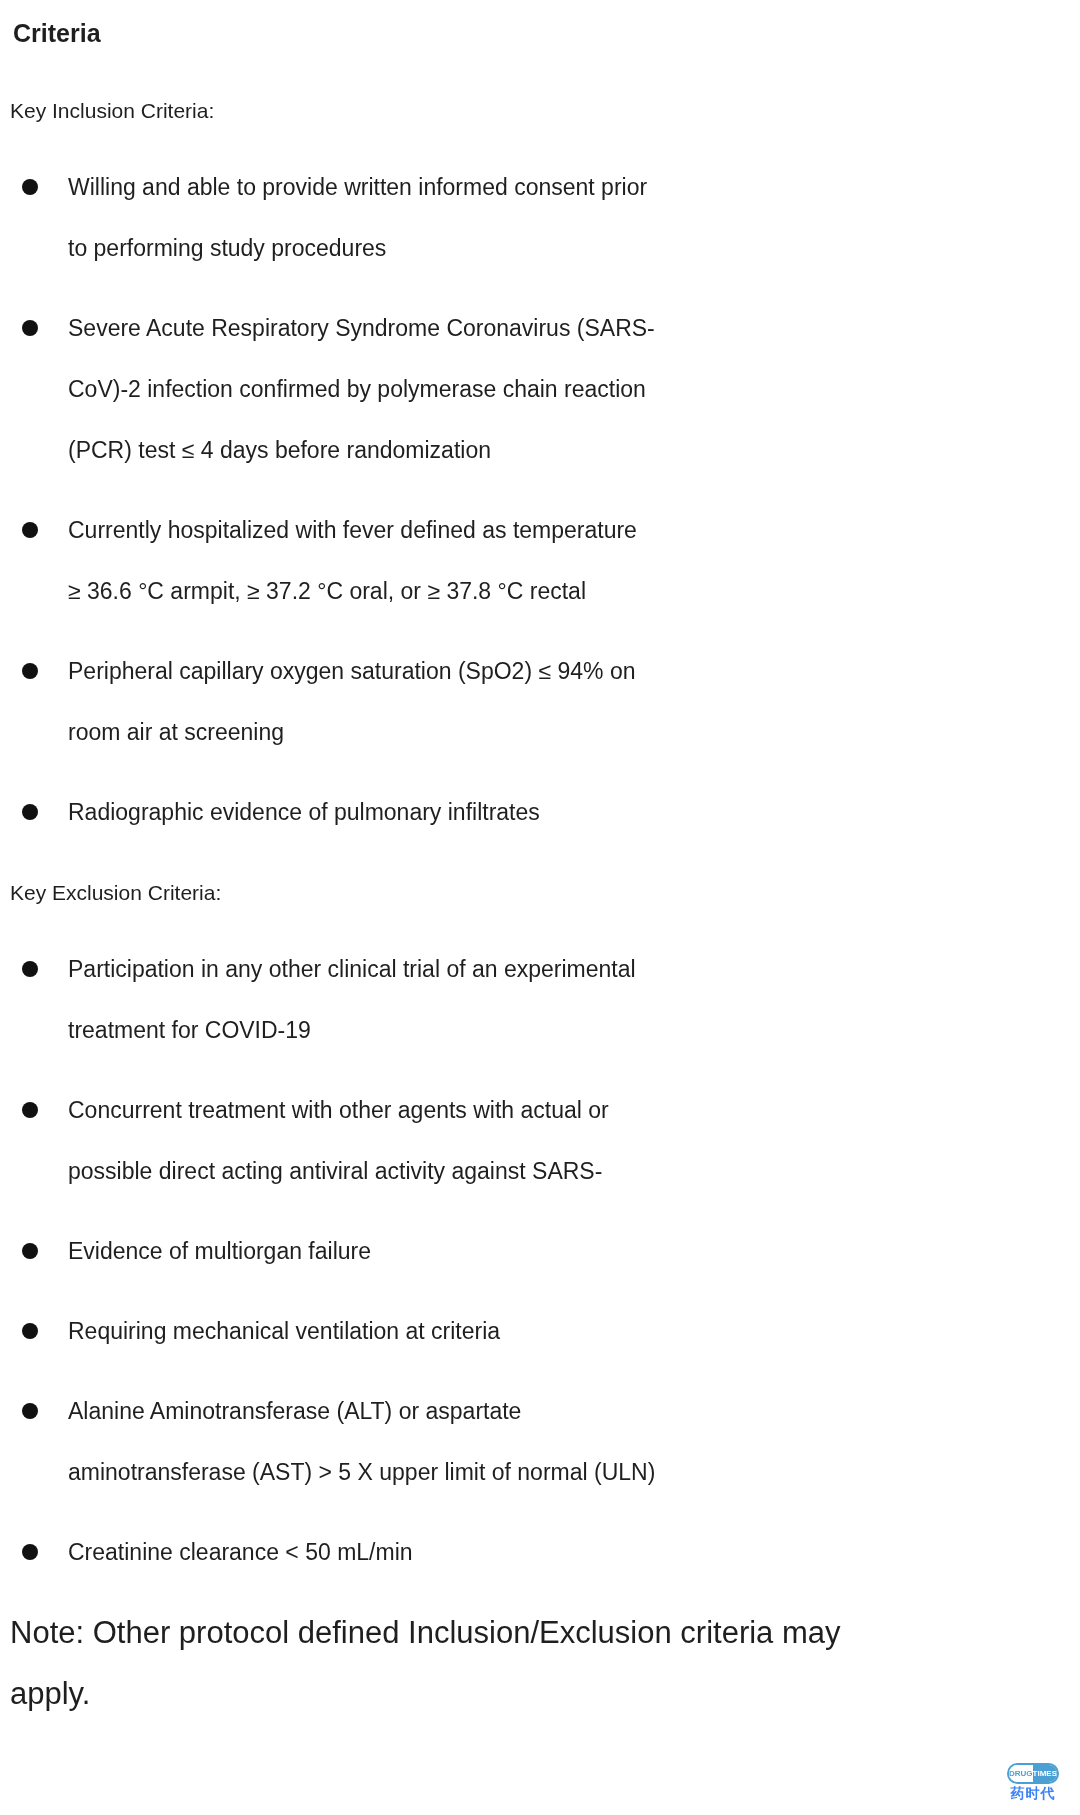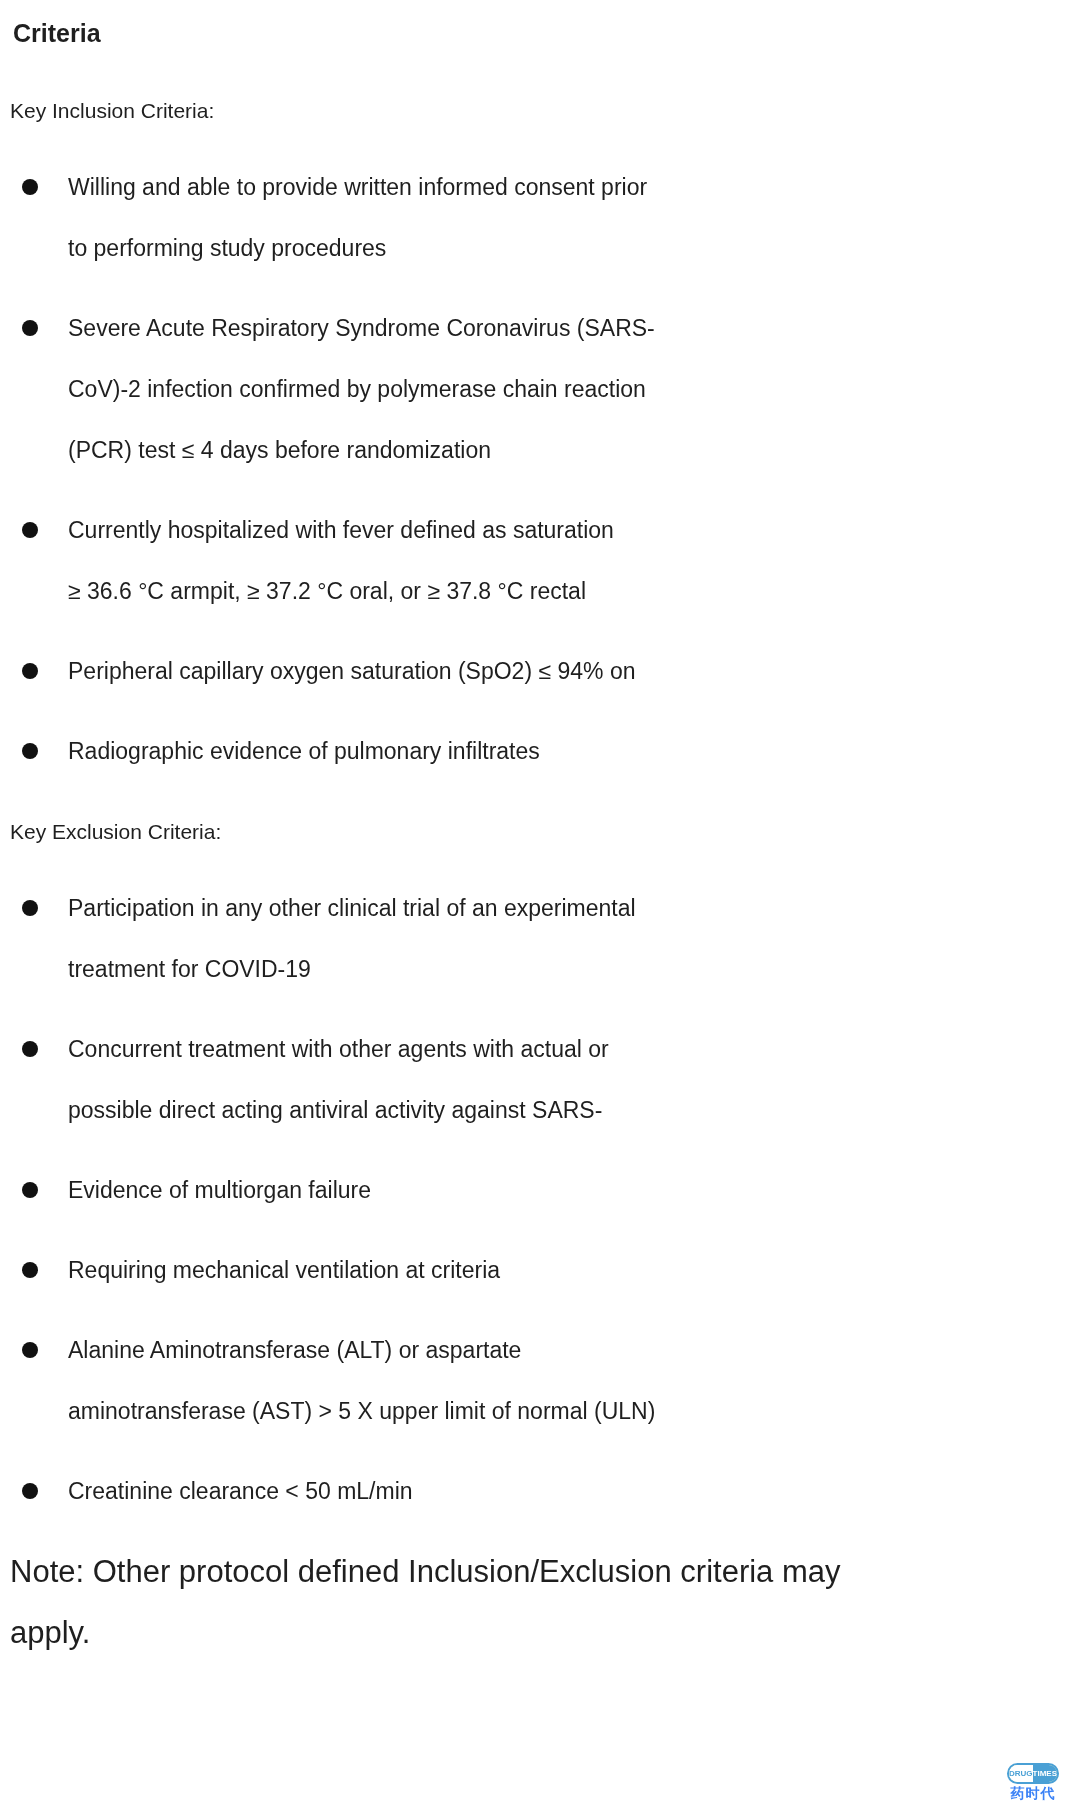--- a/index.html
+++ b/index.html
@@ -108,26 +108,27 @@
       <span class="line">to performing study procedures</span>
     </li>
     <li class="criteria-item">
       <span class="bullet"></span>
       <span class="line">Severe Acute Respiratory Syndrome Coronavirus (SARS-</span>
       <span class="line">CoV)-2 infection confirmed by polymerase chain reaction</span>
       <span class="line">(PCR) test ≤ 4 days before randomization</span>
     </li>
     <li class="criteria-item">
       <span class="bullet"></span>
-      <span class="line">Currently hospitalized with fever defined as saturation</span>
+      <span class="line">Currently hospitalized with fever defined as temperature</span>
       <span class="line">≥ 36.6 °C armpit, ≥ 37.2 °C oral, or ≥ 37.8 °C rectal</span>
     </li>
     <li class="criteria-item">
       <span class="bullet"></span>
       <span class="line">Peripheral capillary oxygen saturation (SpO2) ≤ 94% on</span>
+      <span class="line">room air at screening</span>
     </li>
     <li class="criteria-item">
       <span class="bullet"></span>
       <span class="line">Radiographic evidence of pulmonary infiltrates</span>
     </li>
   </ul>
 
   <div class="section-heading">Key Exclusion Criteria:</div>
 
   <ul class="criteria-list">

